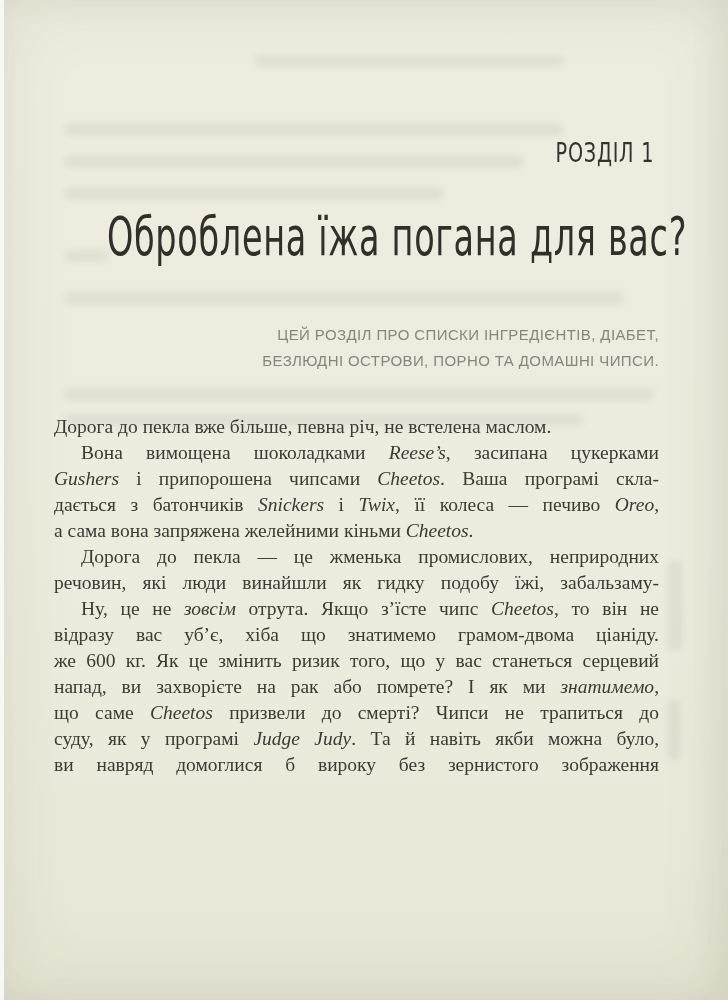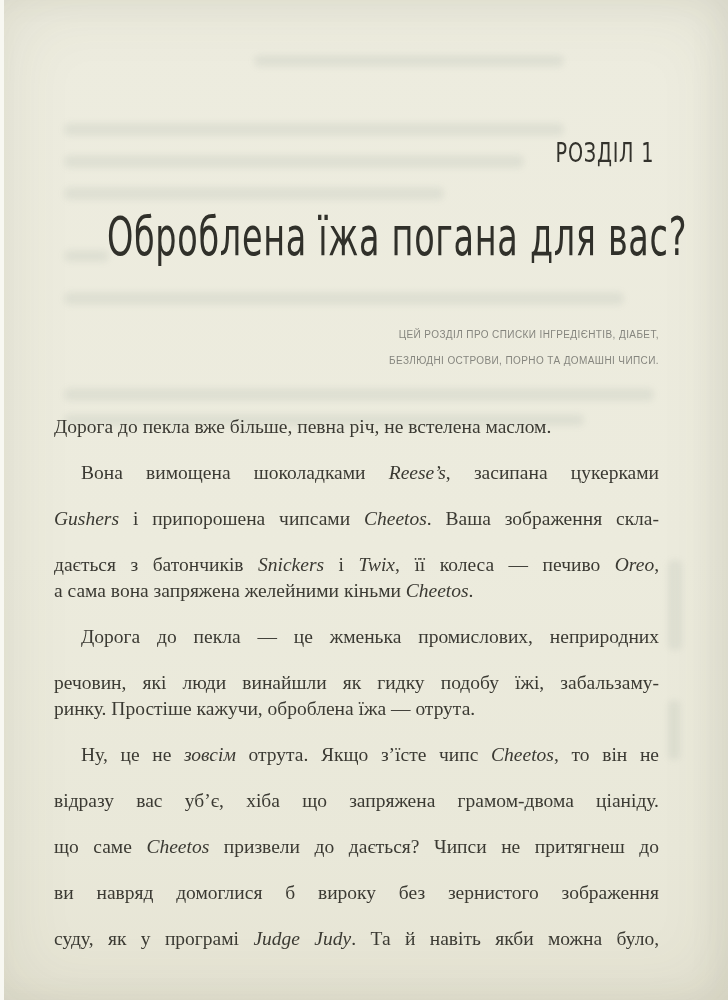--- a/index.html
+++ b/index.html
@@ -33,30 +33,30 @@
     position:absolute;top:205px;left:103px;
     font-family:"DejaVu Sans", sans-serif;
     font-size:50px;color:#30302a;
     transform:scale(0.67,1.08);transform-origin:left top;
     letter-spacing:1px;white-space:nowrap;
   }
   .subtitle{
     position:absolute;top:322px;left:50px;width:605px;
     text-align:right;
     font-family:"Liberation Sans", sans-serif;
-    font-size:10px;line-height:26px;letter-spacing:0.4px;
+    font-size:15px;line-height:26px;letter-spacing:0.4px;
     color:#85857e;
   }
   .body-text{
     position:absolute;top:414px;left:50px;width:605px;
     font-family:Liberation Serif, serif;
     font-size:19.5px;line-height:26px;color:#3b3a33;
   }
   .bline{width:605px;text-align:justify;text-align-last:left;white-space:nowrap;}
-  .bline.just{text-align-last:justify;margin-top:20px;}
+  .bline.just{text-align-last:justify;}
   .bline.ind{padding-left:27px;width:578px;}
   .bline .em{font-style:italic;}
 </style>
 </head>
 <body>
 
 <div class="photo">
 
   <div class="bleed" style="left:250px;top:55px;width:310px;height:12px;"></div>
   <div class="bleed" style="left:60px;top:123px;width:500px;height:13px;"></div>
@@ -74,26 +74,27 @@
   <div class="title">Оброблена їжа погана для вас?</div>
 
   <div class="subtitle">
     <div>ЦЕЙ РОЗДІЛ ПРО СПИСКИ ІНГРЕДІЄНТІВ, ДІАБЕТ,</div>
     <div>БЕЗЛЮДНІ ОСТРОВИ, ПОРНО ТА ДОМАШНІ ЧИПСИ.</div>
   </div>
 
   <div class="body-text">
       <div class="bline"><span>Дорога до пекла вже більше, певна річ, не встелена маслом.</span></div>
       <div class="bline ind just"><span>Вона вимощена шоколадками </span><span class="em">Reese’s</span><span>, засипана цукерками</span></div>
-      <div class="bline just"><span class="em">Gushers</span><span> і припорошена чипсами </span><span class="em">Cheetos</span><span>. Ваша зображення скла-</span></div>
+      <div class="bline just"><span class="em">Gushers</span><span> і припорошена чипсами </span><span class="em">Cheetos</span><span>. Ваша програмі скла-</span></div>
       <div class="bline just"><span>дається з батончиків </span><span class="em">Snickers</span><span> і </span><span class="em">Twix</span><span>, її колеса — печиво </span><span class="em">Oreo</span><span>,</span></div>
       <div class="bline"><span>а сама вона запряжена желейними кіньми </span><span class="em">Cheetos</span><span>.</span></div>
       <div class="bline ind just"><span>Дорога до пекла — це жменька промислових, неприродних</span></div>
       <div class="bline just"><span>речовин, які люди винайшли як гидку подобу їжі, забальзаму-</span></div>
-      <div class="bline"><span>ринку. Простіше кажучи, оброблена їжа — отрута.</span></div>
       <div class="bline ind just"><span>Ну, це не </span><span class="em">зовсім</span><span> отрута. Якщо з’їсте чипс </span><span class="em">Cheetos</span><span>, то він не</span></div>
-      <div class="bline just"><span>відразу вас уб’є, хіба що запряжена грамом-двома ціаніду.</span></div>
-      <div class="bline just"><span>що саме </span><span class="em">Cheetos</span><span> призвели до дається? Чипси не притягнеш до</span></div>
+      <div class="bline just"><span>відразу вас уб’є, хіба що знатимемо грамом-двома ціаніду.</span></div>
+      <div class="bline just"><span>же 600 кг. Як це змінить ризик того, що у вас станеться серцевий</span></div>
+      <div class="bline just"><span>напад, ви захворієте на рак або помрете? І як ми </span><span class="em">знатимемо</span><span>,</span></div>
+      <div class="bline just"><span>що саме </span><span class="em">Cheetos</span><span> призвели до смерті? Чипси не трапиться до</span></div>
+      <div class="bline just"><span>суду, як у програмі </span><span class="em">Judge Judy</span><span>. Та й навіть якби можна було,</span></div>
       <div class="bline just"><span>ви навряд домоглися б вироку без зернистого зображення</span></div>
-      <div class="bline just"><span>суду, як у програмі </span><span class="em">Judge Judy</span><span>. Та й навіть якби можна було,</span></div>
     </div>
 
 </div>
 
 </body></html>

